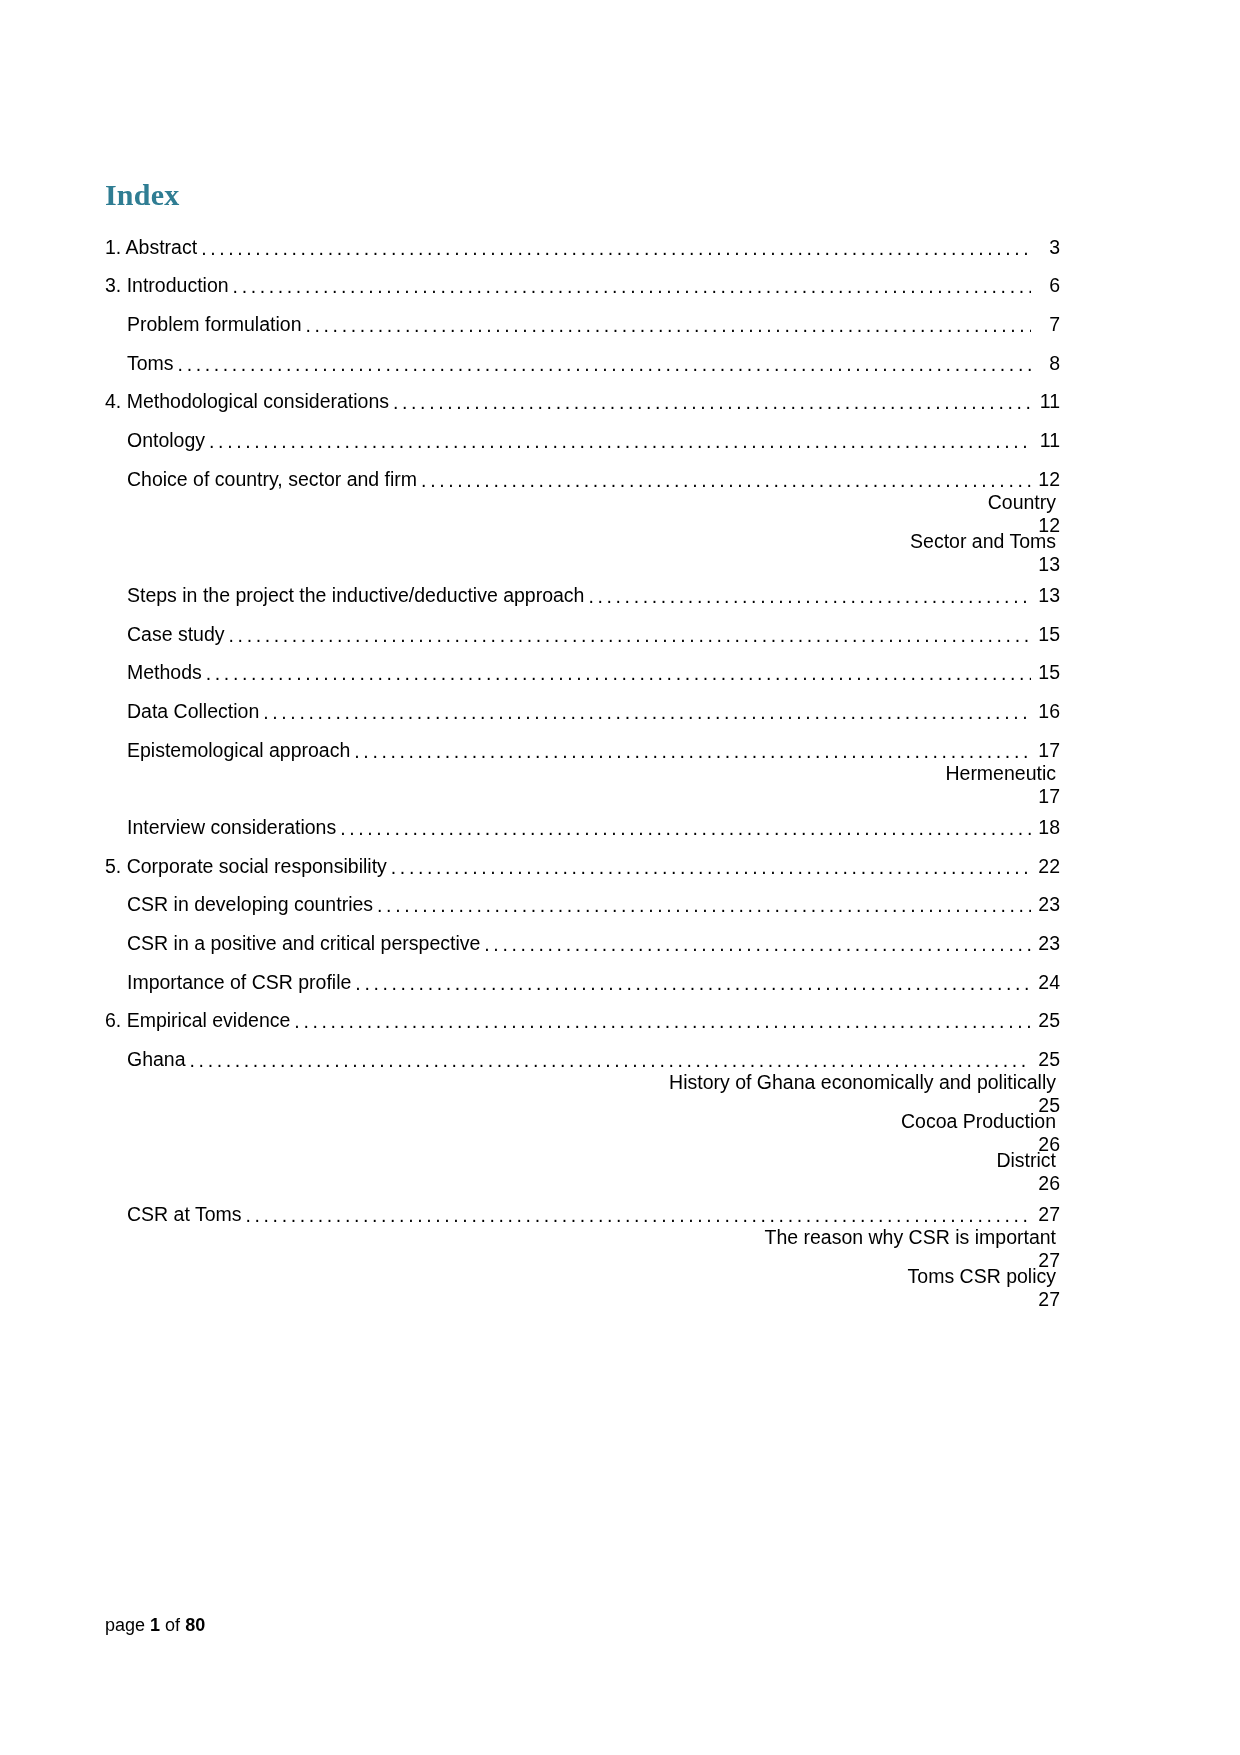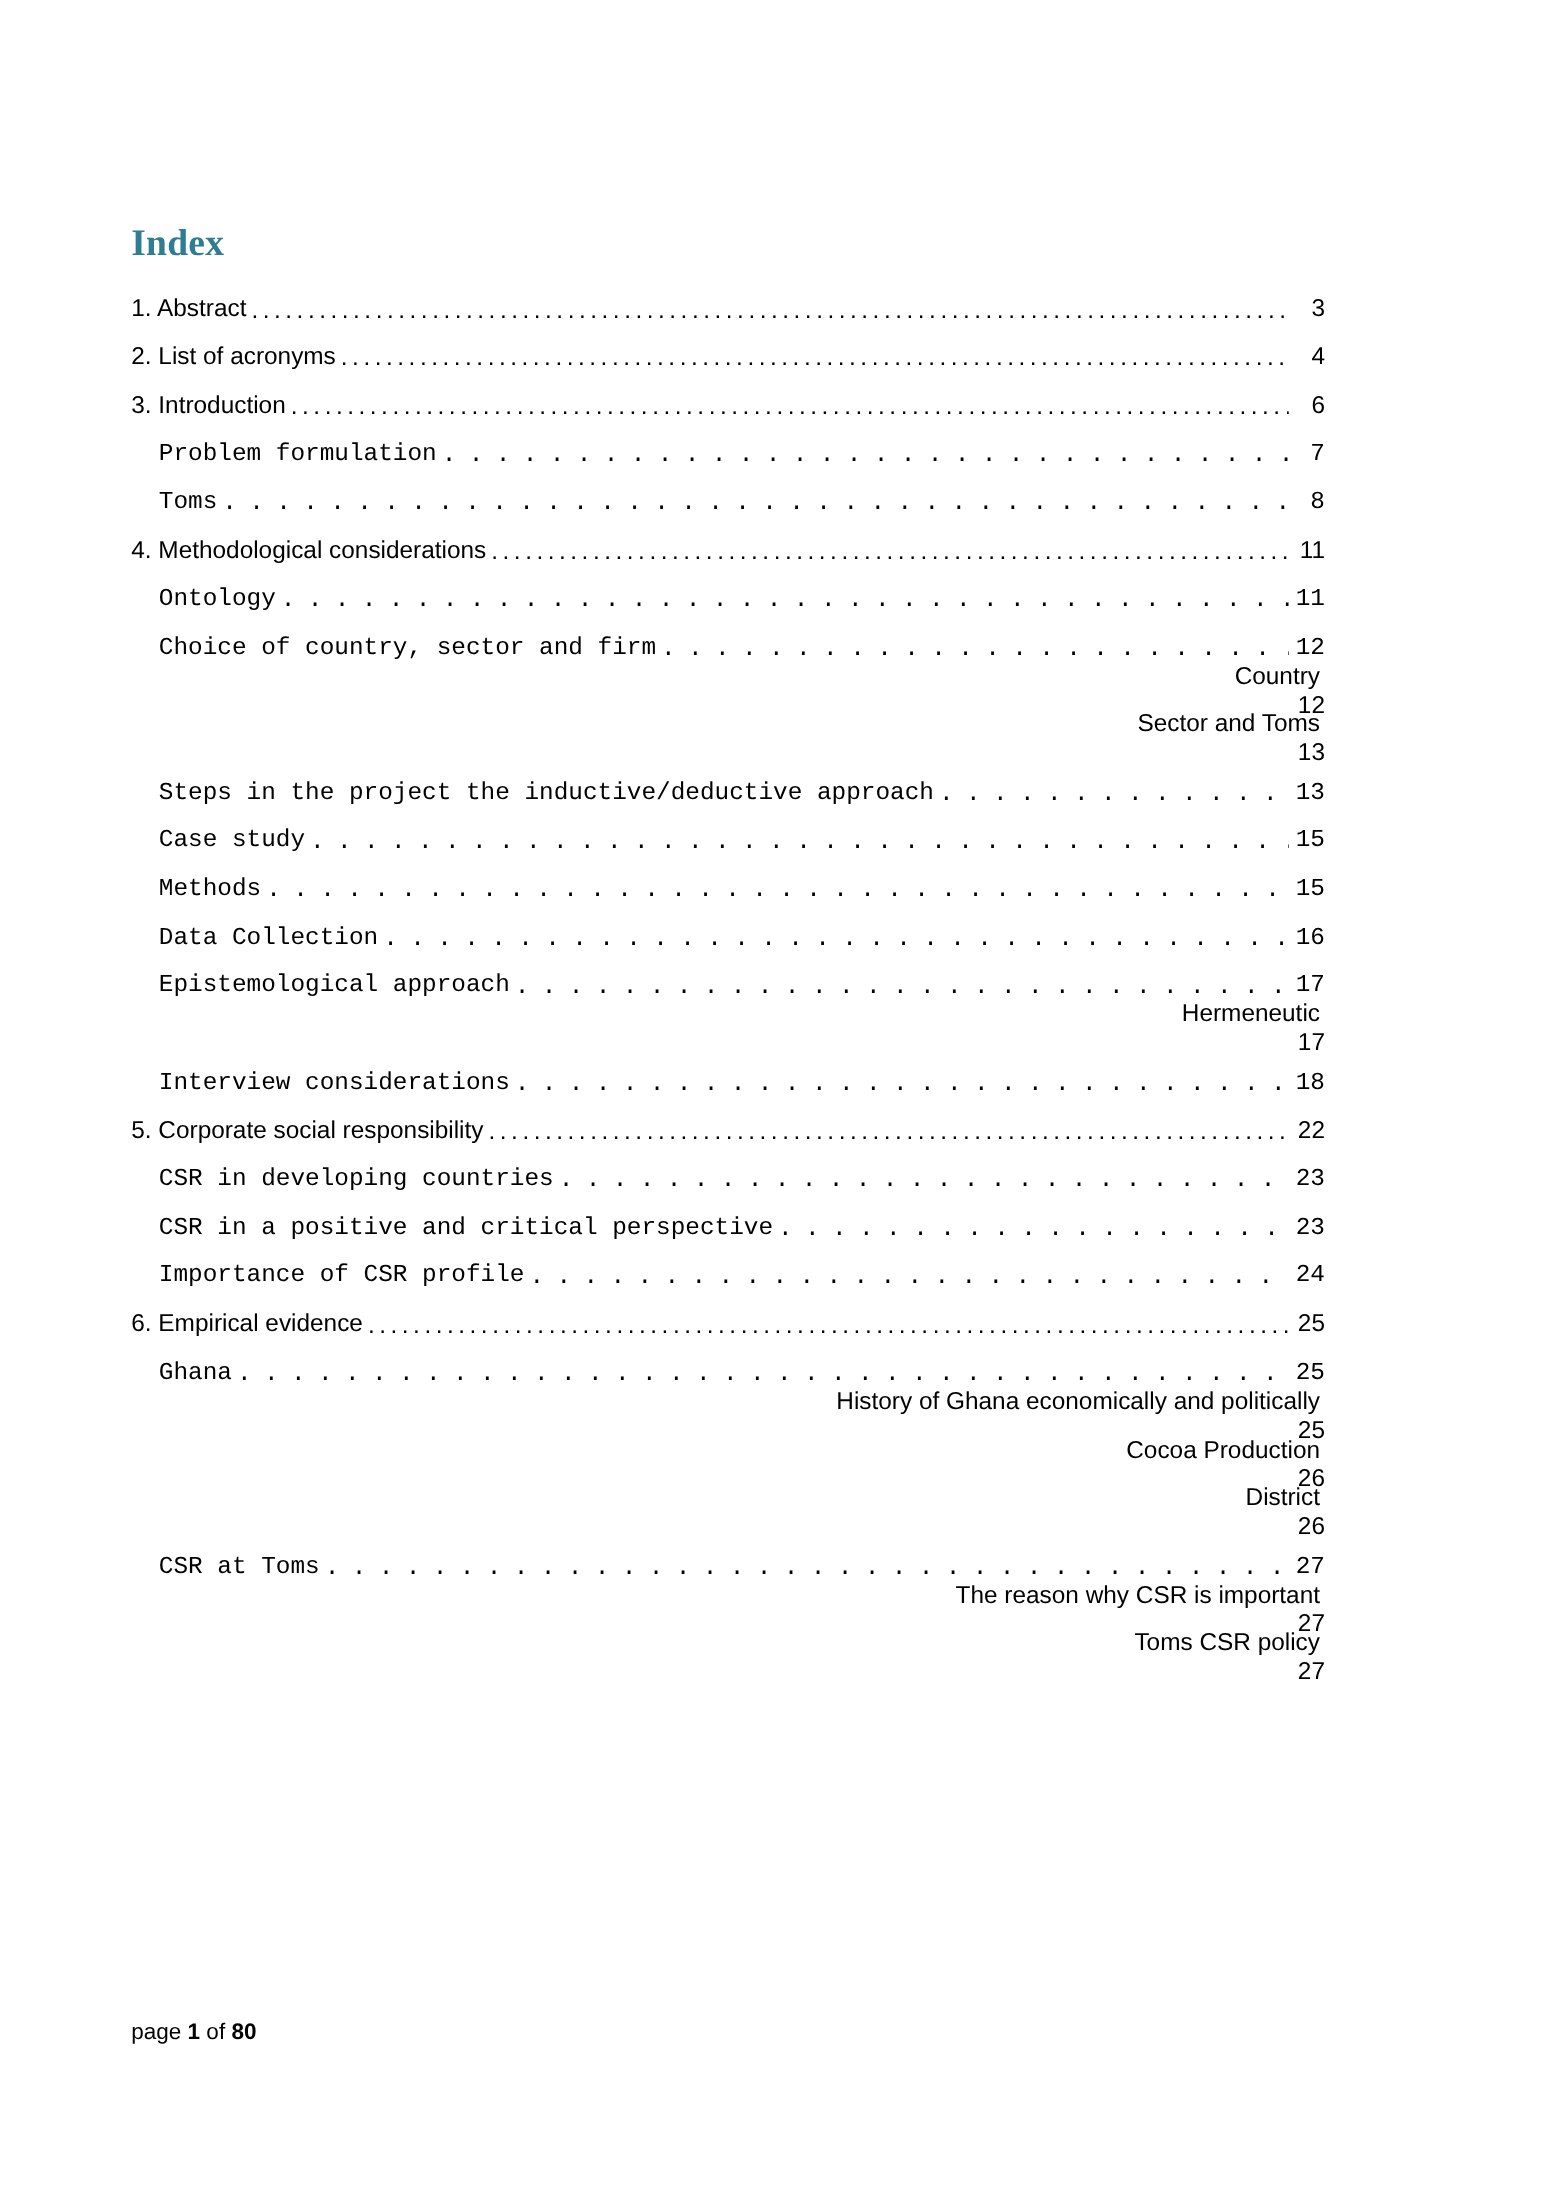--- a/index.html
+++ b/index.html
@@ -74,21 +74,21 @@
     white-space: nowrap;
     color: #000000;
   }
   .toc-entry .pageno {
     flex: 0 0 auto;
     text-align: right;
     min-width: 26px;
     padding-left: 3px;
   }
   .lvl1 { padding-left: 0px; align-items: flex-end; }
-  .lvl2 { padding-left: 22px; font-family: Liberation Mono, monospace; }
+  .lvl2 { padding-left: 22px; }
   .lvl3 { padding-left: 45px; flex-direction: column; }
 
   .footer {
     position: absolute;
     left: 105px;
     right: 180px;
     top: 1615px;
     text-align: left;
     font-size: 18px;
     color: #000000;
@@ -104,25 +104,20 @@
 
     <h1 class="doc-title">Index</h1>
 
     <ul class="toc" id="toc-list">
         <li class="toc-entry lvl1">
           <span class="label">1. Abstract</span>
           <span class="leader"></span>
           <span class="pageno">3</span>
         </li>
         <li class="toc-entry lvl1">
-          <span class="label">2. List of acronyms</span>
-          <span class="leader"></span>
-          <span class="pageno">4</span>
-        </li>
-        <li class="toc-entry lvl1">
           <span class="label">3. Introduction</span>
           <span class="leader"></span>
           <span class="pageno">6</span>
         </li>
         <li class="toc-entry lvl2">
           <span class="label">Problem formulation</span>
           <span class="leader"></span>
           <span class="pageno">7</span>
         </li>
         <li class="toc-entry lvl2">

